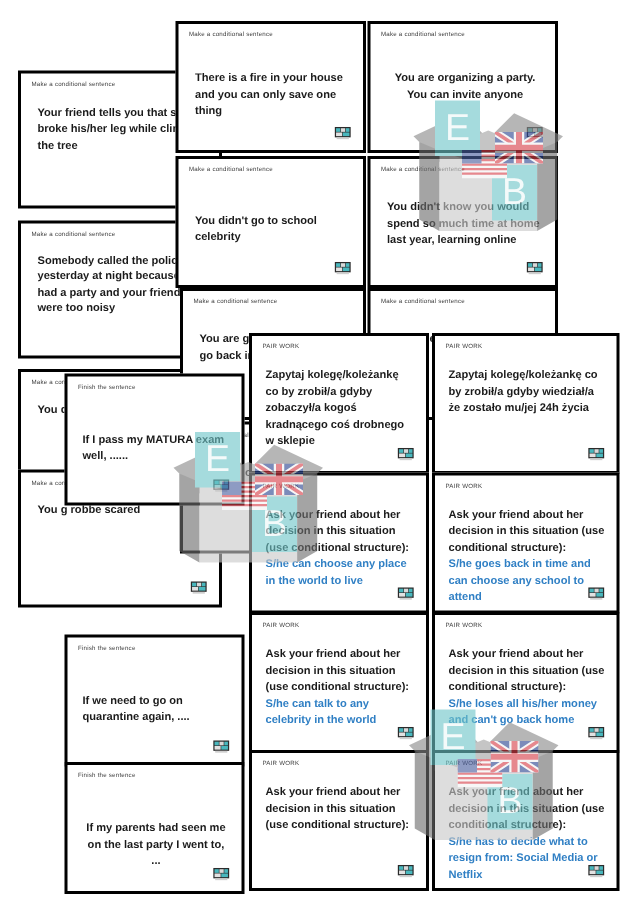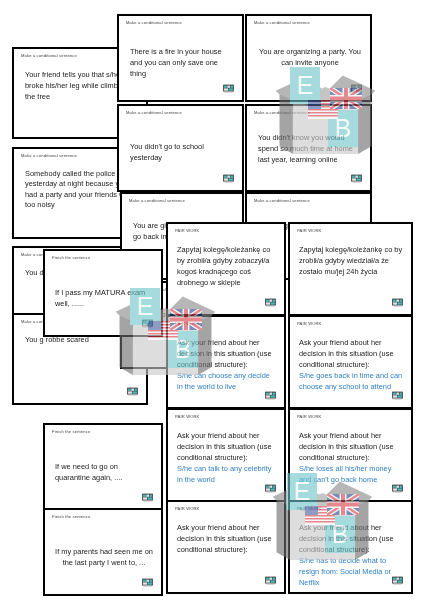--- a/index.html
+++ b/index.html
@@ -44,20 +44,21 @@
 
   .card-body {
     position: absolute;
     left: 11px;
     right: 8px;
     top: 20px;
     font-size: 7.4px;
     line-height: 11px;
     color: #1a1a1a;
     font-family: "Liberation Sans", sans-serif;
+    font-weight: bold;
   }
 
   .card-body.tight { line-height: 10.4px; }
 
   .card-answer {
     color: #2f7fc4;
     display: block;
   }
 
   
@@ -165,21 +166,21 @@
       <rect x="13" y="11" width="7" height="6" fill="#d9d9d9"></rect>
       <rect x="21" y="11" width="6" height="6" fill="#49b7bd"></rect>
       <rect x="5" y="18" width="10" height="6" fill="#e2e2e2"></rect>
       <rect x="16" y="18" width="11" height="6" fill="#49b7bd"></rect>
       <rect x="6" y="26" width="20" height="3" fill="#cfcfcf"></rect>
     </svg>
   </div>
 
   <div class="card" style="left:117px; top:104px; width:127px; height:88px;">
     <div class="card-label">Make a conditional sentence</div>
-    <div class="card-body" style="top:35px;">You didn't go to school yesterday</div>
+    <div class="card-body" style="top:35px;">You didn't go to school celebrity</div>
     <svg class="stamp" viewBox="0 0 32 32">
       <rect x="3" y="9" width="26" height="17" fill="#2b2b2b"></rect>
       <rect x="5" y="11" width="7" height="6" fill="#49b7bd"></rect>
       <rect x="13" y="11" width="7" height="6" fill="#d9d9d9"></rect>
       <rect x="21" y="11" width="6" height="6" fill="#49b7bd"></rect>
       <rect x="5" y="18" width="10" height="6" fill="#e2e2e2"></rect>
       <rect x="16" y="18" width="11" height="6" fill="#49b7bd"></rect>
       <rect x="6" y="26" width="20" height="3" fill="#cfcfcf"></rect>
     </svg>
   </div>
@@ -308,21 +309,21 @@
       <rect x="5" y="18" width="10" height="6" fill="#e2e2e2"></rect>
       <rect x="16" y="18" width="11" height="6" fill="#49b7bd"></rect>
       <rect x="6" y="26" width="20" height="3" fill="#cfcfcf"></rect>
     </svg>
   </div>
 
   <div class="card" style="left:166px; top:315px; width:120px; height:94px;">
     <div class="card-label">PAIR WORK</div>
     <div class="card-body" style="top:20px; left:9px;">
       <span>Ask your friend about her decision in this situation (use conditional structure):</span>
-      <span class="card-answer">S/he can choose any decide in the world to live</span>
+      <span class="card-answer">S/he can choose any place in the world to live</span>
     </div>
     <svg class="stamp" viewBox="0 0 32 32">
       <rect x="3" y="9" width="26" height="17" fill="#2b2b2b"></rect>
       <rect x="5" y="11" width="7" height="6" fill="#49b7bd"></rect>
       <rect x="13" y="11" width="7" height="6" fill="#d9d9d9"></rect>
       <rect x="21" y="11" width="6" height="6" fill="#49b7bd"></rect>
       <rect x="5" y="18" width="10" height="6" fill="#e2e2e2"></rect>
       <rect x="16" y="18" width="11" height="6" fill="#49b7bd"></rect>
       <rect x="6" y="26" width="20" height="3" fill="#cfcfcf"></rect>
     </svg>

